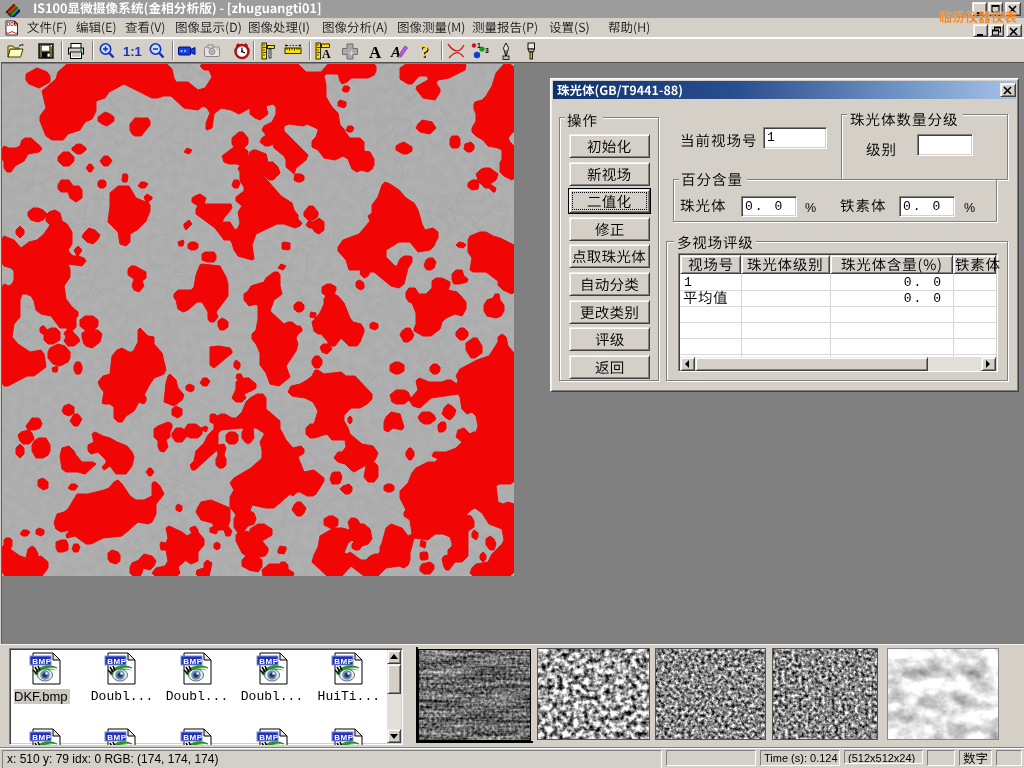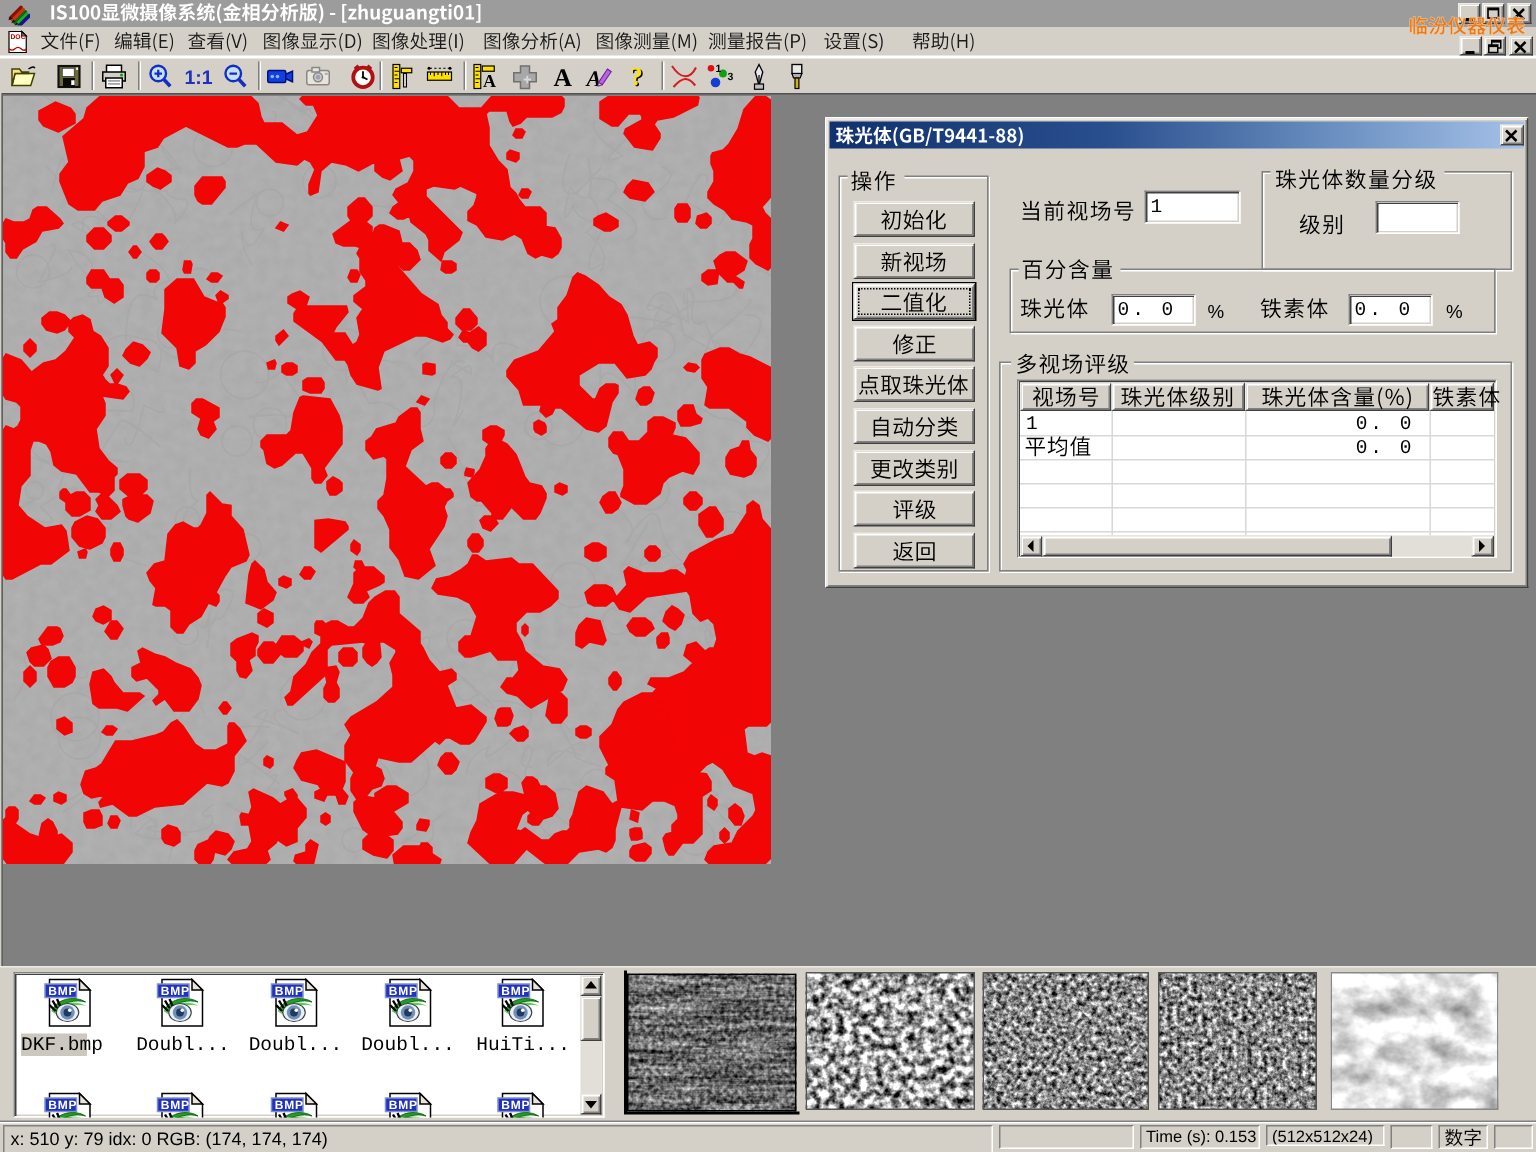--- a/index.html
+++ b/index.html
@@ -735,21 +735,21 @@
 <rect x="1" y="4" width="21" height="9" fill="#2233bb" stroke="#8090d0" stroke-width="1"></rect>
 <text x="3.2" y="11.5" font-size="8" font-weight="bold" fill="#fff" font-family="Liberation Sans" letter-spacing="0.5">BMP</text>
 <path d="M6 21 C10 13 22 12 28 16 C22 14 12 16 9 22 Z" fill="#20a020" stroke="#106010" stroke-width="0.6"></path>
 <path d="M5 22 C11 15 23 15 29 19 C24 17 13 18 8 24 Z" fill="#30c030" opacity="0.8"></path>
 <ellipse cx="16" cy="23" rx="7.5" ry="6" fill="#e8f0f8" stroke="#404040" stroke-width="0.8"></ellipse>
 <circle cx="16" cy="23" r="4.8" fill="#7090b8"></circle>
     <circle cx="16" cy="23" r="2.6" fill="#203a60"></circle>
 <circle cx="17.5" cy="21.5" r="1.2" fill="#fff"></circle>
 <path d="M8 22 L4 18 M9 20 L6 15 M11 18.5 L9 14" stroke="#000" stroke-width="1.6"></path>
 </svg>
-<div class="abs" style="left:14px;top:689px;width:44px;height:15px;background:#ccc8c0;font-family:Liberation Mono, monospace;font-size:13px;text-align:right;white-space:nowrap">DKF.bmp</div>
+<div class="abs" style="left:14px;top:689px;width:56px;height:15px;background:#ccc8c0;font-family:Liberation Sans, sans-serif;font-size:13px;text-align:left;white-space:nowrap">DKF.bmp</div>
 <div class="abs" style="left:90px;top:689px;width:64px;height:15px;font-family:'Liberation Mono',monospace;font-size:13px;text-align:center;white-space:nowrap">Doubl...</div>
 <div class="abs" style="left:165px;top:689px;width:64px;height:15px;font-family:'Liberation Mono',monospace;font-size:13px;text-align:center;white-space:nowrap">Doubl...</div>
 <div class="abs" style="left:240px;top:689px;width:64px;height:15px;font-family:'Liberation Mono',monospace;font-size:13px;text-align:center;white-space:nowrap">Doubl...</div>
 <div class="abs" style="left:316px;top:689px;width:64px;height:15px;font-family:'Liberation Mono',monospace;font-size:13px;text-align:right;white-space:nowrap">HuiTi...</div>
 <div class="abs" style="left:387px;top:650px;width:14px;height:93px;background:#e2dfd9"></div>
 <div class="abs btn" style="left:387px;top:650px;width:14px;height:14px"></div>
 <svg class="abs" style="left:387px;top:650px" width="14" height="14">
     <path d="M7 4 L3 9 L11 9 Z" fill="#000"></path>
   </svg>
 <div class="abs btn" style="left:387px;top:729px;width:14px;height:14px"></div>
@@ -815,21 +815,21 @@
         <feColorMatrix type="matrix" values="0.8 0 0 0 0.48  0.8 0 0 0 0.48  0.8 0 0 0 0.48  0 0 0 0 1"></feColorMatrix>
       </filter>
     </defs>
     <rect width="112" height="92" fill="#909090"></rect>
     <rect width="112" height="92" filter="url(#t5)"></rect>
     <rect x="0.5" y="0.5" width="111" height="91" fill="none" stroke="#888" stroke-width="1"></rect>
   </svg>
 <div class="abs" style="left:0;top:747px;width:1024px;height:21px;background:#d4d0c8;border-top:1px solid #808080;box-shadow:inset 0 1px 0 #fff"></div>
 <div class="cell" style="left:2px;top:750px;width:660px;height:20px">x: 510 y: 79 idx: 0 RGB: (174, 174, 174)</div>
 <div class="cell" style="left:666px;top:750px;width:90px;height:16px"></div>
-<div class="cell" style="left:760px;top:750px;width:80px;height:16px;padding-left:3px;font-size:11px">Time (s): 0.153</div>
+<div class="cell" style="left:760px;top:750px;width:80px;height:16px;padding-left:3px;font-size:11px">Time (s): 0.124</div>
 <div class="cell" style="left:844px;top:750px;width:79px;height:14px;padding-left:3px;font-size:11px">(512x512x24)</div>
 <div class="cell" style="left:927px;top:750px;width:28px;height:16px"></div>
 <div class="cell" style="left:959px;top:750px;width:33px;height:16px"></div>
 <svg style="position:absolute;left:963px;top:750px;overflow:visible" width="27" height="17">
     <path transform="translate(0,13)" d="M5.6 -10.2C5.4 -9.7 4.9 -9 4.6 -8.6L5.2 -8.3C5.5 -8.7 5.9 -9.3 6.3 -9.9ZM1.1 -9.9C1.5 -9.4 1.8 -8.7 1.9 -8.2L2.6 -8.5C2.5 -9 2.1 -9.7 1.8 -10.2ZM5.2 -3.3C4.9 -2.6 4.5 -2 4 -1.5C3.5 -1.8 3 -2 2.5 -2.2C2.7 -2.6 2.9 -2.9 3.1 -3.3ZM1.4 -1.9C2.1 -1.7 2.8 -1.4 3.4 -1.1C2.6 -0.4 1.6 -0 0.6 0.2C0.7 0.4 0.9 0.7 1 0.9C2.1 0.6 3.2 0.1 4.1 -0.7C4.5 -0.4 4.9 -0.2 5.2 0L5.7 -0.5C5.4 -0.7 5.1 -1 4.6 -1.2C5.3 -1.9 5.8 -2.8 6.2 -3.9L5.7 -4L5.6 -4H3.4L3.7 -4.7L3 -4.8C2.9 -4.6 2.8 -4.3 2.6 -4H0.9V-3.3H2.3C2 -2.8 1.7 -2.3 1.4 -1.9ZM3.3 -10.5V-8.1H0.6V-7.4H3C2.4 -6.6 1.4 -5.8 0.5 -5.4C0.7 -5.2 0.9 -4.9 1 -4.7C1.8 -5.2 2.6 -5.9 3.3 -6.7V-5.1H4V-6.8C4.7 -6.4 5.5 -5.8 5.8 -5.5L6.3 -6.1C6 -6.3 4.8 -7.1 4.2 -7.4H6.6V-8.1H4V-10.5ZM7.9 -10.4C7.6 -8.2 7 -6.1 6.1 -4.8C6.2 -4.7 6.6 -4.4 6.7 -4.2C7 -4.8 7.3 -5.3 7.6 -6C7.9 -4.7 8.2 -3.5 8.7 -2.5C8 -1.3 7 -0.3 5.7 0.3C5.8 0.5 6 0.8 6.1 1C7.4 0.3 8.4 -0.6 9.1 -1.7C9.8 -0.6 10.6 0.3 11.6 0.9C11.7 0.7 11.9 0.4 12.1 0.2C11.1 -0.4 10.2 -1.3 9.6 -2.5C10.2 -3.8 10.7 -5.4 11 -7.2H11.8V-8H8.2C8.4 -8.7 8.6 -9.5 8.7 -10.2ZM10.2 -7.2C10 -5.7 9.6 -4.5 9.2 -3.4C8.7 -4.5 8.3 -5.8 8.1 -7.2Z M18.3 -4.5V-3.7H13.4V-2.9H18.3V-0.1C18.3 0.1 18.2 0.2 18 0.2C17.8 0.2 17 0.2 16.2 0.1C16.3 0.4 16.5 0.7 16.5 1C17.6 1 18.2 1 18.6 0.8C19.1 0.7 19.2 0.4 19.2 -0.1V-2.9H24.1V-3.7H19.2V-4.2C20.3 -4.8 21.4 -5.7 22.2 -6.5L21.6 -6.9L21.5 -6.9H15.4V-6.1H20.6C20 -5.5 19.1 -4.9 18.3 -4.5ZM17.8 -10.3C18.1 -10 18.3 -9.5 18.5 -9.2H13.5V-6.6H14.4V-8.3H23.1V-6.6H24V-9.2H19.5C19.3 -9.6 19 -10.1 18.6 -10.6Z" fill="#000"></path>
   </svg>
 <div class="cell" style="left:996px;top:750px;width:26px;height:16px"></div>
 <svg style="position:absolute;left:939px;top:8px;overflow:visible" width="80" height="18" filter="url(#none)">
     <path stroke="#ffd0a0" stroke-width="0.4" transform="translate(0,14)" d="M0.8 -9.6V-0.3H2.3V-9.6ZM7.6 -7.1C8.3 -6.5 9.3 -5.6 9.8 -5.1L10.9 -6.2C10.3 -6.7 9.4 -7.5 8.6 -8ZM6.7 -11.1C6.3 -9.4 5.6 -7.7 4.6 -6.7V-10.9H3.1V1H4.6V-6.4C5 -6.2 5.6 -5.8 5.8 -5.6C6.4 -6.3 6.9 -7.1 7.4 -8.1H12.5V-9.6H8C8.1 -10 8.2 -10.4 8.3 -10.8ZM8.2 -0.9H7V-3.4H8.2ZM9.6 -0.9V-3.4H10.6V-0.9ZM5.5 -4.9V1.2H7V0.5H10.6V1.1H12.2V-4.9Z M14.2 -9.8C15 -9.3 16.2 -8.6 16.8 -8.2L17.7 -9.4C17.1 -9.8 15.8 -10.5 15 -10.9ZM13.9 -0 15.2 1C16 -0.3 16.8 -1.8 17.5 -3.1L16.4 -4.2C15.6 -2.7 14.6 -1 13.9 -0ZM23.1 -10.8 21.7 -10.5C22.1 -8.6 22.6 -7.2 23.4 -6.1H19.1C20 -7.3 20.6 -8.8 21 -10.4L19.4 -10.7C19 -8.7 18.1 -6.9 16.9 -5.9C17.2 -5.7 17.9 -5.2 18.2 -5L18.3 -5V-4.7H19.5C19.3 -2.4 18.6 -0.8 16.8 0.1C17.1 0.3 17.6 0.9 17.8 1.2C19.8 0.1 20.7 -1.8 21 -4.7H22.7C22.6 -1.9 22.4 -0.8 22.2 -0.5C22.1 -0.3 22 -0.3 21.7 -0.3C21.5 -0.3 21 -0.3 20.5 -0.4C20.8 0 20.9 0.6 21 1.1C21.6 1.1 22.2 1.1 22.5 1C22.9 1 23.3 0.8 23.5 0.5C23.9 -0 24.1 -1.5 24.2 -5.2L24.6 -4.8C24.9 -5.3 25.3 -5.8 25.7 -6.1C24.3 -7.2 23.6 -8.5 23.1 -10.8ZM13.5 -6.1C14.3 -5.7 15.5 -5.1 16 -4.7L16.9 -5.9L16.9 -6C16.3 -6.3 15.1 -6.9 14.3 -7.3Z M32.9 -10.2C33.4 -9.4 34 -8.3 34.2 -7.6L35.5 -8.3C35.3 -9 34.7 -10 34.2 -10.8ZM36.6 -10.2C36.2 -7.8 35.6 -5.5 34.3 -3.6C33.2 -5.4 32.5 -7.6 32.1 -10.1L30.6 -9.9C31.1 -6.8 31.9 -4.3 33.2 -2.3C32.3 -1.4 31.1 -0.6 29.6 -0C29.9 0.3 30.3 0.8 30.5 1.2C32 0.6 33.2 -0.2 34.2 -1.1C35.1 -0.2 36.2 0.6 37.6 1.2C37.9 0.8 38.4 0.1 38.7 -0.2C37.3 -0.7 36.2 -1.4 35.3 -2.4C36.8 -4.5 37.6 -7.1 38.1 -10ZM29.1 -11C28.5 -9.1 27.4 -7.3 26.2 -6.1C26.4 -5.7 26.9 -4.9 27 -4.5C27.3 -4.8 27.6 -5.1 27.9 -5.5V1.1H29.4V-7.8C29.8 -8.7 30.3 -9.6 30.6 -10.5Z M42 -9.2H43.4V-8H42ZM47.4 -9.2H49V-8H47.4ZM46.9 -6.3C47.3 -6.1 47.8 -5.8 48.2 -5.6H45.3C45.5 -5.9 45.7 -6.3 45.9 -6.6L44.9 -6.8V-10.5H40.6V-6.7H44.2C44 -6.3 43.8 -6 43.5 -5.6H39.6V-4.3H42.2C41.4 -3.6 40.4 -3.1 39.3 -2.7C39.5 -2.4 39.9 -1.8 40.1 -1.5L40.6 -1.7V1.2H42V0.9H43.4V1.1H44.9V-3H42.8C43.3 -3.4 43.8 -3.8 44.3 -4.3H46.4C46.8 -3.8 47.3 -3.3 47.8 -3H46V1.2H47.5V0.9H49V1.1H50.5V-1.5L50.8 -1.4C51.1 -1.8 51.5 -2.4 51.8 -2.7C50.6 -3 49.3 -3.5 48.4 -4.3H51.4V-5.6H49.2L49.6 -6C49.3 -6.2 48.9 -6.5 48.4 -6.7H50.5V-10.5H46V-6.7H47.3ZM42 -0.5V-1.6H43.4V-0.5ZM47.5 -0.5V-1.6H49V-0.5Z M58.9 -10.2C59.4 -9.4 60 -8.3 60.2 -7.6L61.5 -8.3C61.3 -9 60.7 -10 60.2 -10.8ZM62.6 -10.2C62.2 -7.8 61.6 -5.5 60.3 -3.6C59.2 -5.4 58.5 -7.6 58.1 -10.1L56.6 -9.9C57.1 -6.8 57.9 -4.3 59.2 -2.3C58.3 -1.4 57.1 -0.6 55.6 -0C55.9 0.3 56.3 0.8 56.5 1.2C58 0.6 59.2 -0.2 60.2 -1.1C61.1 -0.2 62.2 0.6 63.6 1.2C63.9 0.8 64.4 0.1 64.7 -0.2C63.3 -0.7 62.2 -1.4 61.3 -2.4C62.8 -4.5 63.6 -7.1 64.1 -10ZM55.1 -11C54.5 -9.1 53.4 -7.3 52.2 -6.1C52.4 -5.7 52.9 -4.9 53 -4.5C53.3 -4.8 53.6 -5.1 53.9 -5.5V1.1H55.4V-7.8C55.8 -8.7 56.3 -9.6 56.6 -10.5Z M68.1 1.2C68.4 0.9 69 0.7 72.8 -0.4C72.7 -0.7 72.5 -1.4 72.5 -1.8L69.7 -1V-3.2C70.3 -3.7 70.9 -4.2 71.4 -4.7C72.4 -2 74 -0.1 76.7 0.9C76.9 0.4 77.4 -0.2 77.7 -0.5C76.5 -0.8 75.5 -1.4 74.8 -2.1C75.5 -2.5 76.3 -3.1 77.1 -3.6L75.8 -4.6C75.3 -4.1 74.6 -3.5 73.9 -3C73.5 -3.6 73.1 -4.2 72.9 -4.8H77.2V-6.1H72.3V-6.9H76.3V-8.1H72.3V-8.8H76.8V-10.1H72.3V-11H70.7V-10.1H66.3V-8.8H70.7V-8.1H66.9V-6.9H70.7V-6.1H65.7V-4.8H69.4C68.3 -3.9 66.7 -3.1 65.3 -2.7C65.6 -2.4 66.1 -1.8 66.3 -1.4C66.9 -1.6 67.5 -1.9 68.1 -2.2V-1.3C68.1 -0.7 67.7 -0.4 67.4 -0.2C67.7 0.1 68 0.8 68.1 1.2Z" fill="#e87818"></path>
   </svg>

